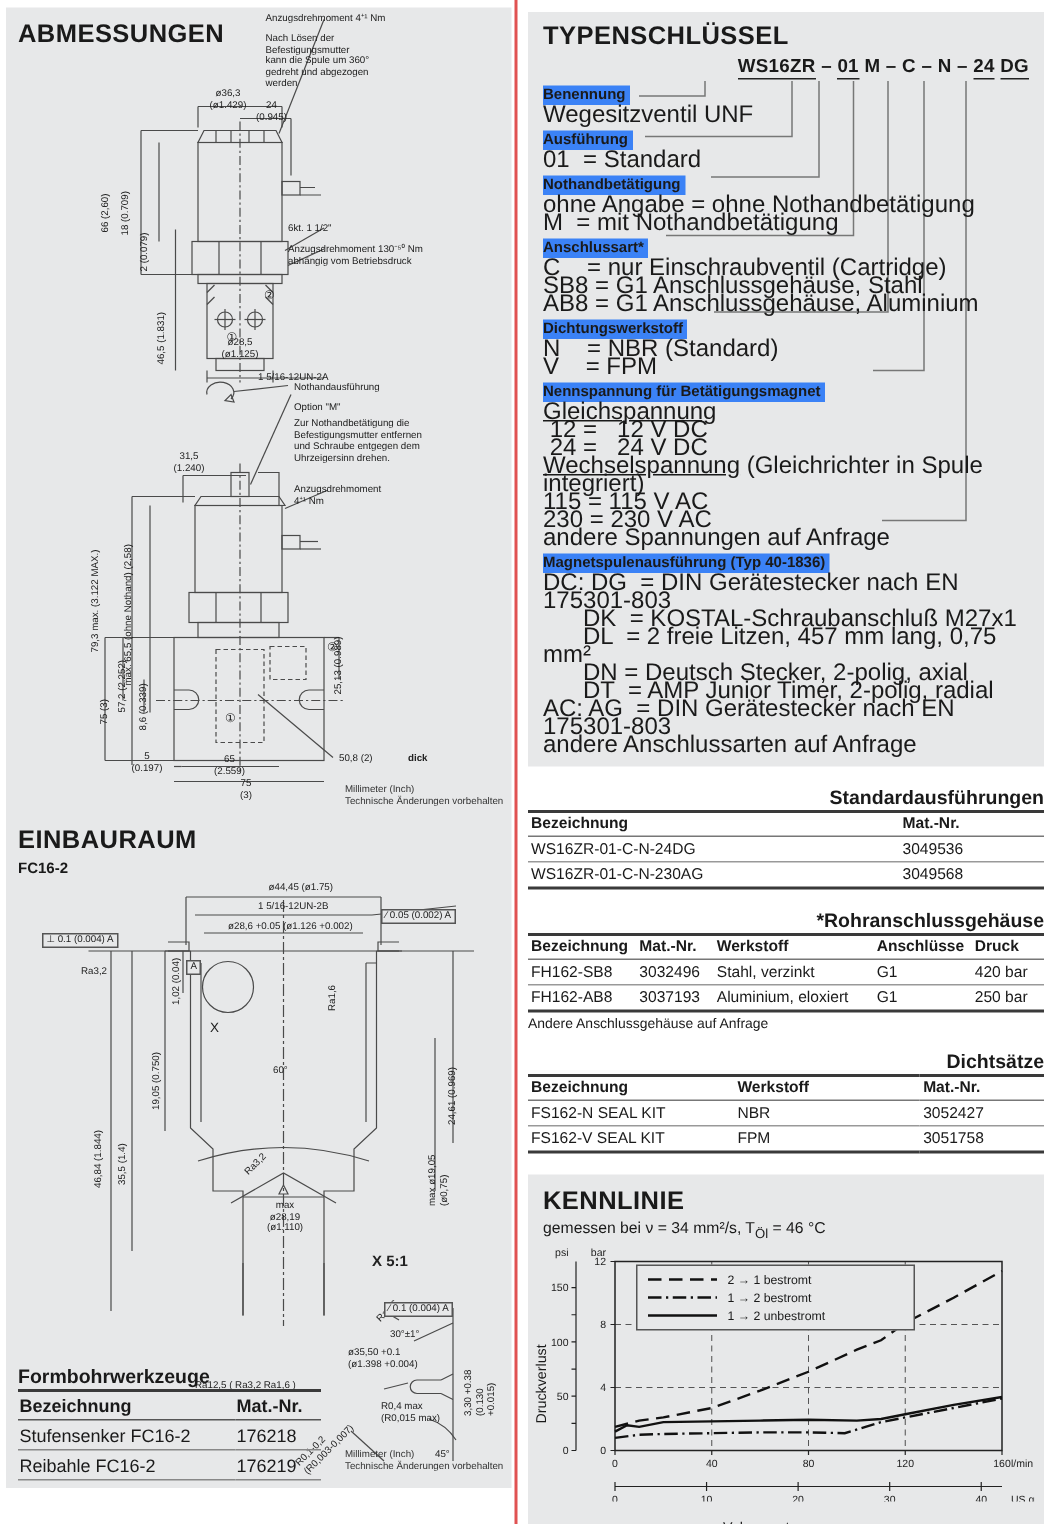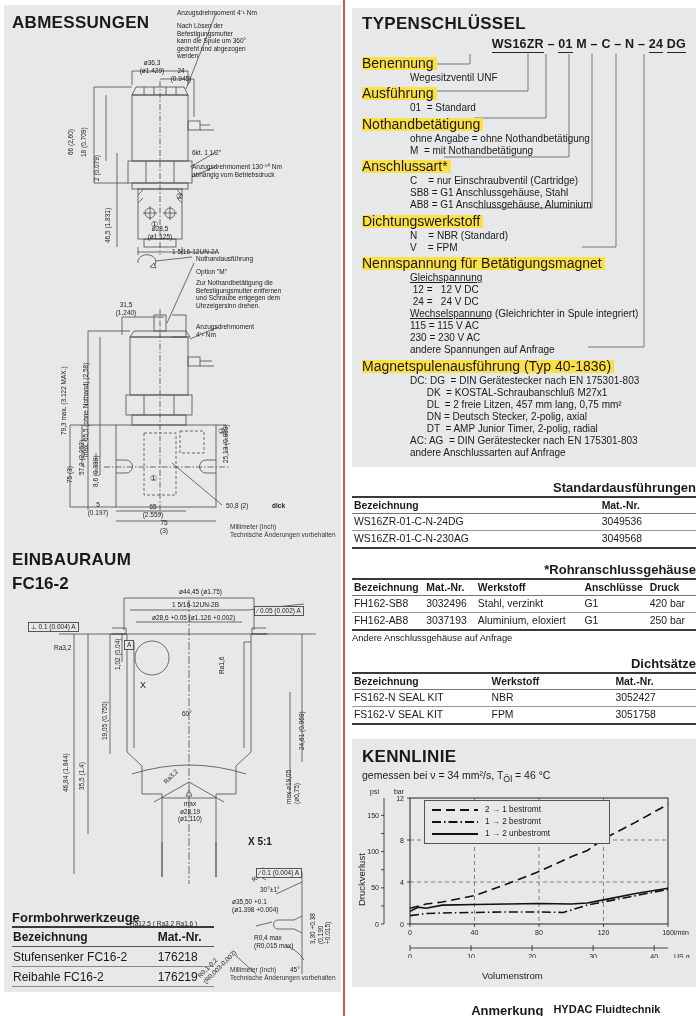--- a/index.html
+++ b/index.html
@@ -6,21 +6,21 @@
   #page{position:relative;width:700px;height:1016px;background:#fff;
         font-family:"Liberation Sans",sans-serif;color:#1a1a1a;overflow:hidden;}
   .graybox{background:#e7e8e9;}
   
   #col-left{position:absolute;left:4px;top:5px;width:292px;}
   #divider{position:absolute;left:343px;top:0;width:2px;height:1016px;}
   #box-abm{position:relative;width:337px;height:537px;}
   #box-einbau{position:relative;width:337px;height:450px;}
   .h1{font-size:17px;font-weight:bold;letter-spacing:.3px;}
   .boxtitle{position:absolute;left:8px;top:8px;}
-  .subtitle2{position:absolute;left:8px;top:32px;font-size:17px;font-weight:bold;}
+  .subtitle2{position:absolute;left:8px;top:32px;font-size:10px;font-weight:bold;}
   .draw{position:absolute;left:0;top:0;}
   .draw path,.draw line,.draw rect,.draw circle,.draw polyline
        {stroke:#4a4a4a;fill:none;stroke-width:.8;}
   .ann{position:absolute;font-size:6.5px;line-height:7.6px;color:#222;white-space:pre-line;}
   .ann.c{text-align:center;}
   .ann.big{font-size:10px;font-weight:bold;}
   .rot{transform-origin:0 0;transform:rotate(-90deg);}
   .rot45{transform-origin:0 0;transform:rotate(-45deg);}
   .frame{border:1px solid #555;padding:0 2px;background:#e7e8e9;}
   .foot{position:absolute;font-size:6.5px;line-height:7.6px;color:#333;white-space:pre-line;}
@@ -28,22 +28,22 @@
   #tool-table{position:absolute;left:8px;top:368px;width:202px;border-collapse:collapse;font-size:12px;}
   #tool-table caption{font-size:13px;font-weight:bold;text-align:left;border-bottom:2px solid #3a3a3a;padding-bottom:1px;}
   #tool-table th{text-align:left;font-weight:bold;border-bottom:1.5px solid #555;padding:2px 1px;font-size:12px;}
   #tool-table td{border-bottom:1px solid #888;padding:2.5px 1px;}
   
   #col-right{position:absolute;left:352px;top:0;width:344px;}
   #box-typ{position:relative;margin-top:8px;padding:6px 10px 8px 10px;min-height:424px;box-sizing:border-box;}
   #typ-overlay{position:absolute;left:0;top:0;pointer-events:none;}
   .code{margin:3px 0 2px 83px;font-size:12.5px;font-weight:bold;letter-spacing:.2px;white-space:pre;text-align:right;}
   .code .u{border-bottom:1.5px solid #222;padding-bottom:.5px;}
-  .ts-h{font-size:14px;font-weight:normal;margin-top:3.5px;line-height:13px;position:relative;z-index:2;display:inline-block;background:#fde047;padding-right:3px;}
-  .ts-l{font-size:10px;line-height:12px;white-space:pre-wrap;position:relative;z-index:2;margin-left:48px;}
+  .ts-h{font-size:10px;font-weight:bold;margin-top:3.5px;line-height:13px;position:relative;z-index:2;display:inline-block;background:#3b82f6;padding-right:3px;}
+  .ts-l{font-size:16px;line-height:12px;white-space:pre-wrap;position:relative;z-index:2;}
   .ul{text-decoration:underline;}
   .h3{font-size:13px;font-weight:bold;margin:13px 0 1px 0;text-align:right;}
   .dtable{width:100%;border-collapse:collapse;font-size:10.4px;}
   .dtable th{text-align:left;font-weight:bold;border-top:2px solid #3a3a3a;border-bottom:1px solid #777;padding:2px 2px;}
   .dtable td{border-bottom:1px solid #999;padding:2.5px 2px;}
   .dtable tr.last td{border-bottom:2px solid #3a3a3a;}
   .tnote{font-size:9.3px;margin-top:2px;}
   
   #box-kenn{position:relative;margin-top:14px;padding:8px 8px 6px 10px;box-sizing:border-box;height:248px;}
   #kenn-sub{font-size:10.5px;margin-top:2px;}

